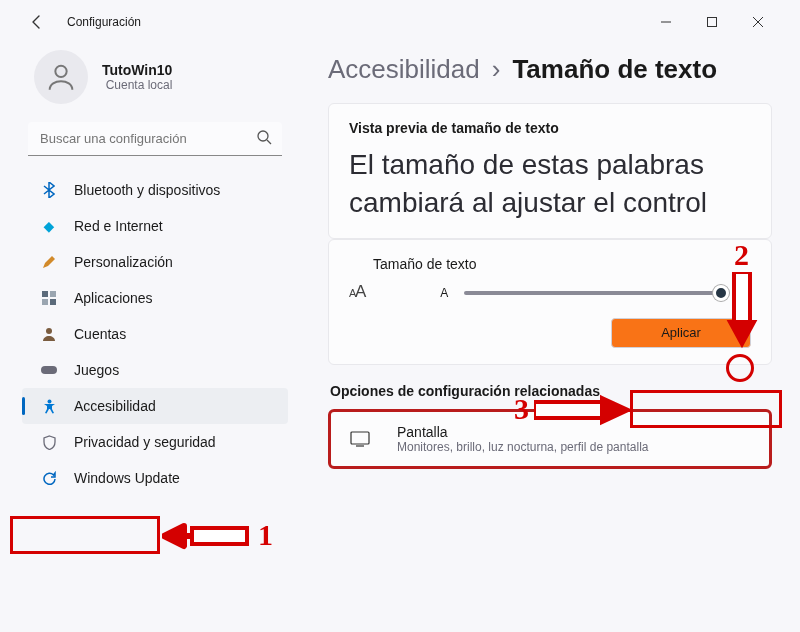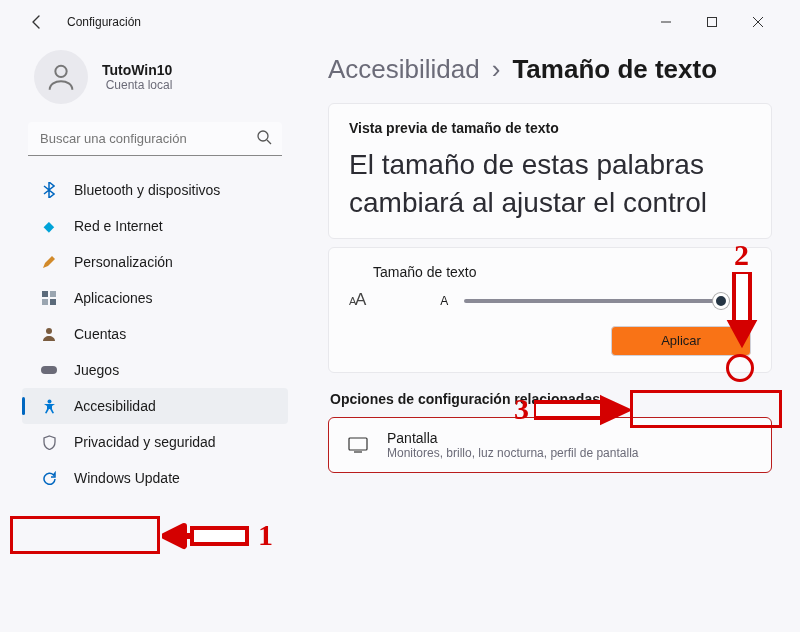--- a/index.html
+++ b/index.html
@@ -31,36 +31,36 @@
   .nav-item.active { background: #eceef2; }
   .nav-icon { width: 18px; height:18px; display:flex; align-items:center; justify-content:center; }
 
   
   .main { flex:1; padding: 10px 28px 0 18px; overflow:hidden; }
   .breadcrumb { display:flex; align-items:center; gap: 12px; font-size: 26px; margin-bottom: 18px; }
   .crumb-parent { color:#6b6b78; font-weight:400; }
   .crumb-sep { color:#6b6b78; }
   .crumb-current { font-weight:600; }
 
-  .card { background:#fcfcfd; border:1px solid #e8e8ec; border-radius:6px; padding: 16px 20px; margin-bottom: 8px; }
+  .card { background:#fcfcfd; border:1px solid #e8e8ec; border-radius:6px; padding: 16px 20px; margin-bottom: 0; }
   .card-title { font-size: 14px; font-weight:600; margin-bottom: 10px; }
   .preview-text { font-size: 28px; line-height: 1.35; color:#2c2c33; font-weight:300; }
 
   .slider-row { display:flex; align-items:center; gap: 12px; margin-top:4px; }
   .slider-icon { font-size:16px; color:#444; }
   .slider-label-small { font-size: 12px; }
   .slider-label-big { font-size: 19px; }
   .slider-track { flex:1; height:4px; background:#8a8a96; border-radius:2px; position:relative; margin:0 4px; }
   .slider-thumb { position:absolute; right:-7px; top:-6px; width:16px; height:16px; border-radius:50%; background:#263645; border:3px solid #fff; box-shadow:0 0 0 1px #aaa; }
 
   .apply-row { display:flex; justify-content:flex-end; margin-top:14px; }
   .apply-btn { width: 140px; height: 30px; background:#f97316; border:1px solid #d0d0d8; border-radius:4px; font-size:13px; display:flex; align-items:center; justify-content:center; }
 
   .section-label { font-size: 14px; font-weight:600; margin: 18px 2px 10px; }
-  .option-row { background:#fcfcfd; border:1px solid #b91c1c; border-radius:6px; padding: 12px 18px; display:flex; align-items:center; gap:18px; }
+  .option-row { background:#fcfcfd; border:3px solid #b91c1c; border-radius:6px; padding: 12px 18px; display:flex; align-items:center; gap:26px; }
   .opt-icon { width:22px; height:22px; display:flex; align-items:center; justify-content:center; color:#333; }
   .opt-title { font-size:14px; }
   .opt-sub { font-size:12px; color:#6b6b78; }
 
   
   .anno { position:absolute; pointer-events:none; }
   .anno-num { font-family: Georgia, serif; font-size: 30px; font-weight:700; color:#d40000; }
   .anno-box { border:3px solid #d40000; }
   .anno-circle { border:3px solid #d40000; border-radius:50%; }
 </style>

